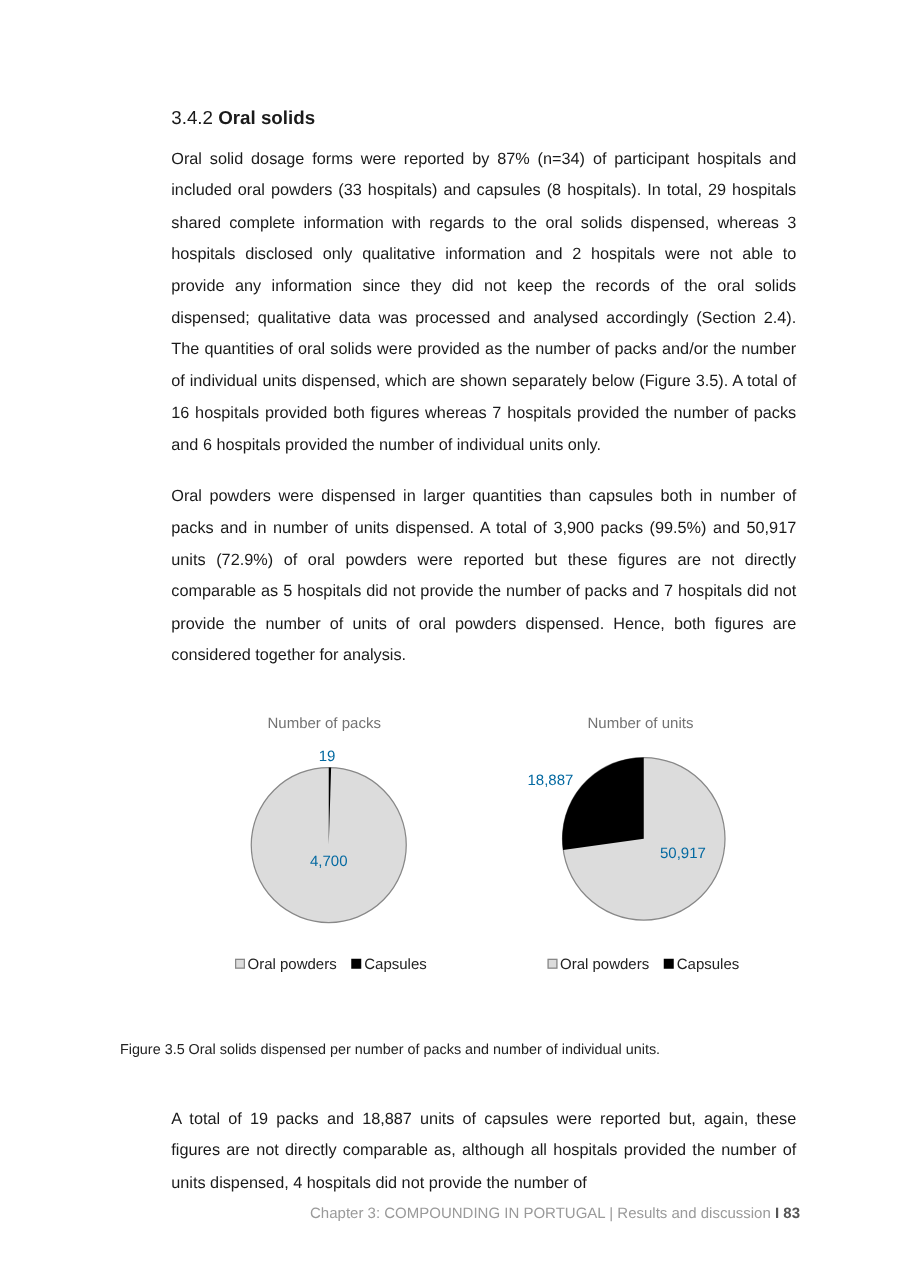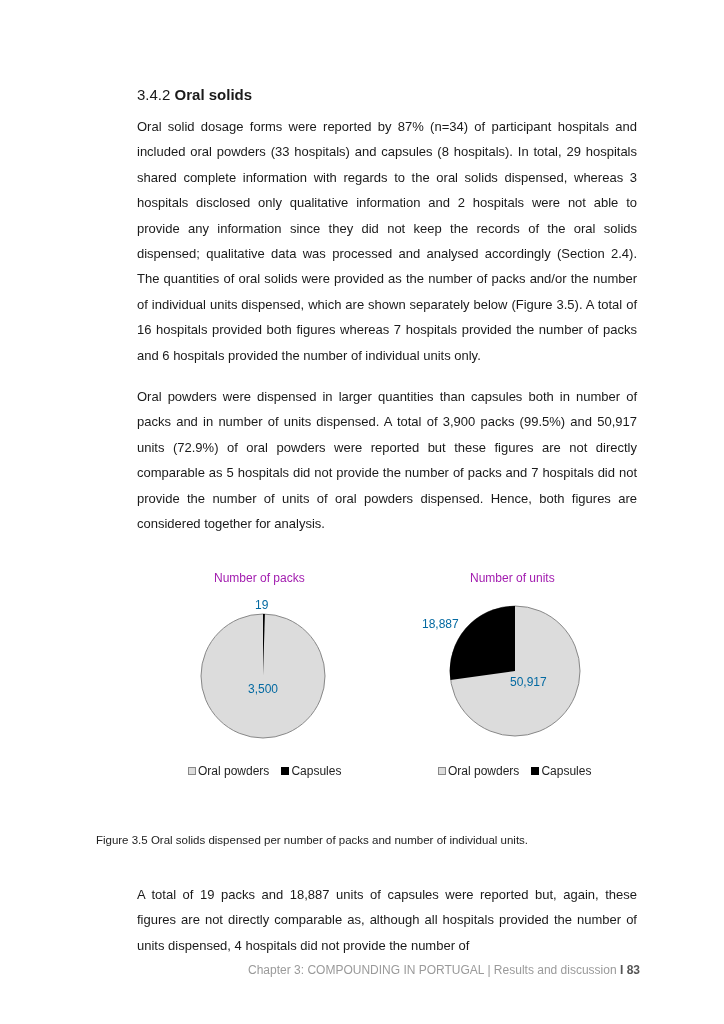--- a/index.html
+++ b/index.html
@@ -3,21 +3,21 @@
 <meta charset="utf-8">
 <style>
   html, body { margin:0; padding:0; background:#ffffff; }
   body { width:724px; height:1024px; position:relative; overflow:hidden;
          font-family:"Liberation Sans", sans-serif; color:#1a1a1a; }
   .heading { position:absolute; left:137px; top:86px; font-size:15px; }
   .heading .num { }
   .heading .title { font-weight:bold; }
   .para { position:absolute; left:137px; width:500px; font-size:13px;
           line-height:25.4px; text-align:justify; margin:0; }
-  .chart-title { position:absolute; font-size:12px; color:#a21caf; }
+  .chart-title { position:absolute; font-size:12px; color:#737373; }
   .pie-label { position:absolute; font-size:12px; color:#0369a1; }
   .legend { position:absolute; font-size:12px; color:#222; display:flex; align-items:flex-end; gap:4px; }
   .swatch { display:inline-block; width:8px; height:8px; box-sizing:border-box; }
   .sw-light { background:#dcdcdc; border:1px solid #888; }
   .sw-dark { background:#000; }
   .legend .item { display:flex; align-items:center; gap:2px; margin-right:8px; }
   .caption { position:absolute; left:0; width:624px; top:834px; text-align:center; font-size:11.5px; color:#222; }
   .footer { position:absolute; right:84px; top:963px; font-size:12px; color:#9a9a9a; }
   .footer .page { color:#555; font-weight:bold; }
   svg { position:absolute; }
@@ -32,39 +32,39 @@
 
 <p class="para" style="top:114px;">Oral solid dosage forms were reported by 87% (n=34) of participant hospitals and included oral powders (33 hospitals) and capsules (8 hospitals). In total, 29 hospitals shared complete information with regards to the oral solids dispensed, whereas 3 hospitals disclosed only qualitative information and 2 hospitals were not able to provide any information since they did not keep the records of the oral solids dispensed; qualitative data was processed and analysed accordingly (Section 2.4). The quantities of oral solids were provided as the number of packs and/or the number of individual units dispensed, which are shown separately below (Figure 3.5). A total of 16 hospitals provided both figures whereas 7 hospitals provided the number of packs and 6 hospitals provided the number of individual units only.</p>
 <p class="para" style="top:384px;">Oral powders were dispensed in larger quantities than capsules both in number of packs and in number of units dispensed. A total of 3,900 packs (99.5%) and 50,917 units (72.9%) of oral powders were reported but these figures are not directly comparable as 5 hospitals did not provide the number of packs and 7 hospitals did not provide the number of units of oral powders dispensed. Hence, both figures are considered together for analysis.</p>
 
 <div class="chart-title" style="left:214px; top:571px;">Number of packs</div>
 <div class="pie-label" style="left:255px; top:598px;">19</div>
 <svg style="left:199px; top:612px;" width="128" height="128" viewBox="0 0 128 128">
   <circle cx="64" cy="64" r="62" fill="#dcdcdc" stroke="#888" stroke-width="1"></circle>
   <path d="M64,64 L64,2 A62,62 0 0 1 65.9,2.03 Z" fill="#000"></path>
 </svg>
-<div class="pie-label" style="left:248px; top:682px;">3,500</div>
+<div class="pie-label" style="left:248px; top:682px;">4,700</div>
 <div class="legend" style="left:188px; top:764px;">
   <span class="item">
       <span class="swatch sw-light"></span>
       <span>Oral powders</span>
     </span>
   <span class="item">
       <span class="swatch sw-dark"></span>
       <span>Capsules</span>
     </span>
 </div>
 
 <div class="chart-title" style="left:470px; top:571px;">Number of units</div>
 <div class="pie-label" style="left:422px; top:617px;">18,887</div>
 <svg style="left:449px; top:605px;" width="132" height="132" viewBox="0 0 132 132">
   <circle cx="66" cy="66" r="65" fill="#dcdcdc" stroke="#888" stroke-width="1"></circle>
   <path d="M66,66 L66,1 A65,65 0 0 0 1.45,75 Z" fill="#000"></path>
 </svg>
-<div class="pie-label" style="left:510px; top:675px;">50,917</div>
+<div class="pie-label" style="left:528px; top:675px;">50,917</div>
 <div class="legend" style="left:438px; top:764px;">
   <span class="item">
       <span class="swatch sw-light"></span>
       <span>Oral powders</span>
     </span>
   <span class="item">
       <span class="swatch sw-dark"></span>
       <span>Capsules</span>
     </span>
 </div>

